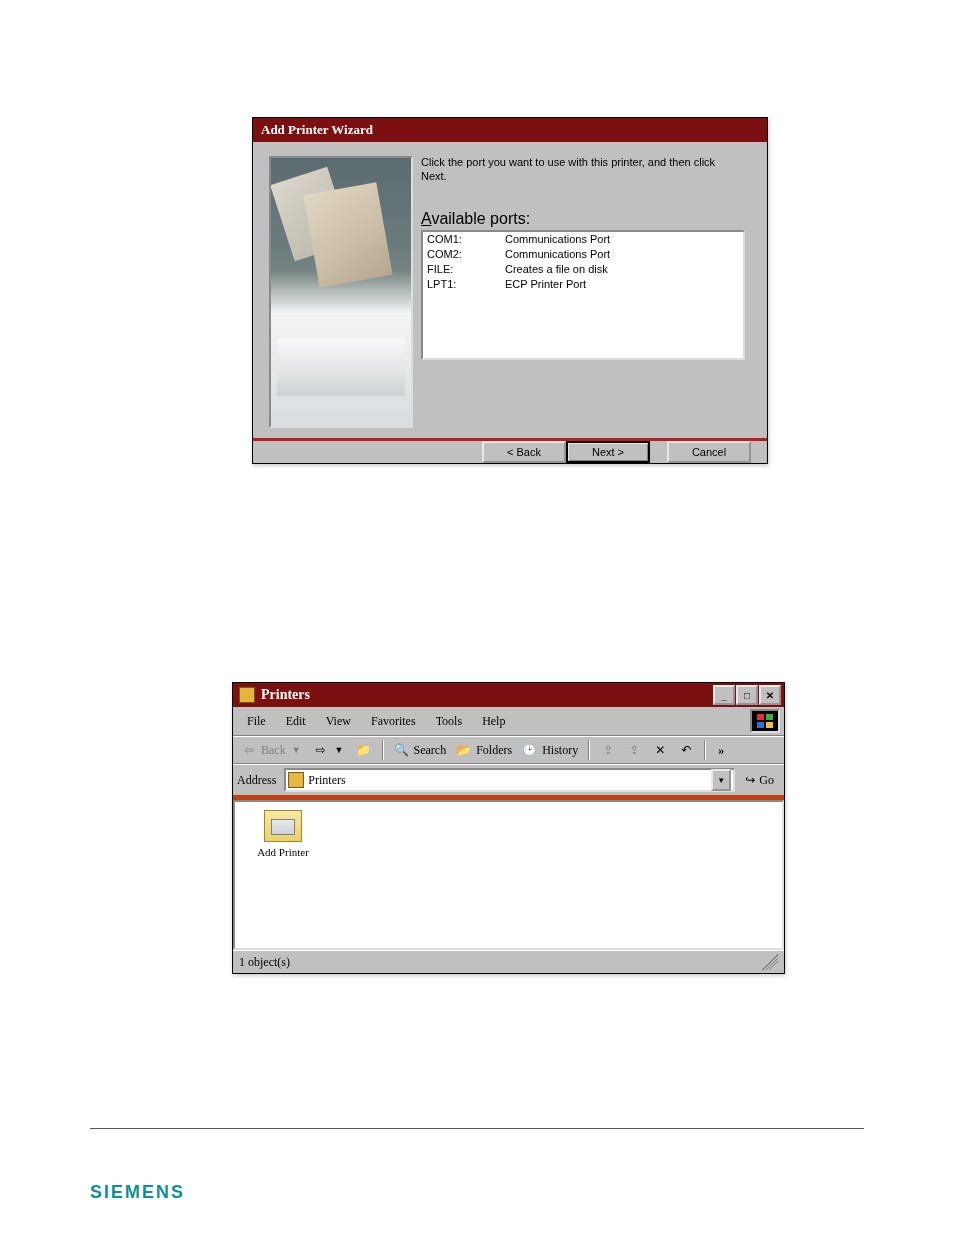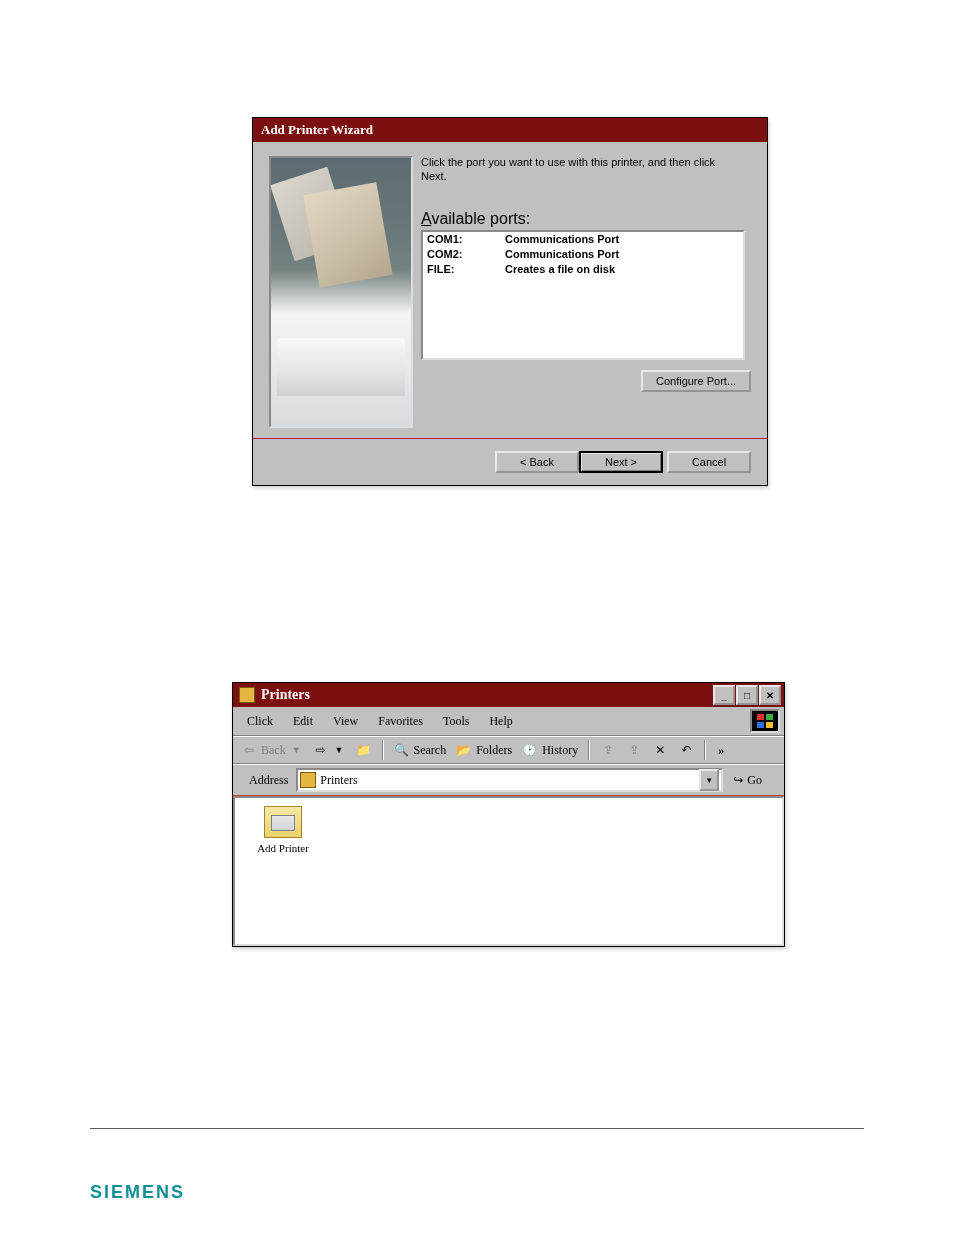--- a/index.html
+++ b/index.html
@@ -71,41 +71,40 @@
   .wizard-right { flex:1; }
   .instr { font-size: 11px; line-height: 1.25; margin: 0 0 26px 0; max-width: 320px; }
   .avail-label { font-size: 16px; margin-bottom: 2px; }
   .avail-label u { text-decoration: underline; }
   .ports-list {
     width: 320px; height: 126px;
     background: #ffffff;
     border: 2px inset #ddd;
     overflow: hidden;
     font-size: 11px;
-    font-weight: bold;
   }
   .port-row { display:flex; padding: 0 4px; line-height: 15px; white-space: nowrap; }
   .port-row .c1 { width: 78px; }
   .port-row.sel { background:#7c0f0f; color:#fff; }
   .cfgport-row { margin-top: 10px; display:flex; justify-content:flex-end; }
   .winbtn {
     background:#c0c0c0;
     border: 2px outset #e8e8e8;
     font-size: 11px;
     height: 22px;
     cursor: pointer;
     padding: 0 0;
   }
   .winbtn.primary { border: 2px solid #000; box-shadow: inset 1px 1px 0 #e8e8e8, inset -1px -1px 0 #808080; }
   .wizard-buttons {
-    border-top: 1px solid #b91c1c;
-    padding: 12px 16px;
+    border-top: 3px solid #b91c1c;
+    padding: 0 16px;
     display: flex;
     justify-content: flex-end;
-    gap: 4px;
+    gap: 17px;
   }
   .wizard-buttons .winbtn { width: 84px; }
   .wizard-buttons .grp { display:flex; gap:0; }
   .wizard-buttons .grp .winbtn:first-child { margin-right: 0; }
   .cfgport-btn { width: 110px; }
 
   
   .printerswin {
     position: absolute;
     left: 232px; top: 682px;
@@ -164,23 +163,23 @@
   .toolbar .sep { width:0; border-left:1px solid #808080; border-right:1px solid #fff; height:20px; margin:0 4px; }
   .toolbar .tbtn { display:inline-flex; align-items:center; gap:4px; padding:2px 4px; color:#000; }
   .toolbar .tbtn.dis { color:#808080; }
   .toolbar .dropdown-arrow { font-size:9px; padding:0 2px; }
   .toolbar .glyph {
     width:16px; height:16px; display:inline-flex; align-items:center; justify-content:center;
   }
   .toolbar .chev { display:inline-flex; align-items:center; justify-content:center; width:18px; font-weight:bold; }
   .addressbar {
     background:#c0c0c0;
-    border-top:1px solid #fff; border-bottom:1px solid #c2410c;
+    border-top:1px solid #fff; border-bottom:5px solid #c2410c;
     display:flex; align-items:center;
-    padding:3px 16px;
+    padding:3px 4px;
     gap:4px;
     font-family:"Times New Roman", serif; font-size:12px;
   }
   .addressbar .lbl { padding-right:4px; }
   .addressbar .addr-combo {
     flex:1;
     display:flex; align-items:center;
     background:#fff;
     border:2px inset #ddd;
     height:20px;
@@ -268,23 +267,24 @@
             <span>Communications Port</span>
           </div>
           <div class="port-row">
             <span class="c1">COM2:</span>
             <span>Communications Port</span>
           </div>
           <div class="port-row">
             <span class="c1">FILE:</span>
             <span>Creates a file on disk</span>
           </div>
-        </div>
-        <div class="cfgport-row">
-          <button class="winbtn cfgport-btn">Configure Port...</button>
+          <div class="port-row">
+            <span class="c1">LPT1:</span>
+            <span>ECP Printer Port</span>
+          </div>
         </div>
       </div>
     </div>
     <div class="wizard-buttons">
       <div class="grp">
         <button class="winbtn">&lt; Back</button>
         <button class="winbtn primary">Next &gt;</button>
       </div>
       <button class="winbtn">Cancel</button>
     </div>
@@ -297,21 +297,21 @@
         <span>Printers</span>
       </div>
       <div class="winctrls">
         <span class="winctrl-btn">_</span>
         <span class="winctrl-btn">□</span>
         <span class="winctrl-btn">✕</span>
       </div>
     </div>
 
     <div class="menubar">
-      <span class="mitem">Click</span>
+      <span class="mitem">File</span>
       <span class="mitem">Edit</span>
       <span class="mitem">View</span>
       <span class="mitem">Favorites</span>
       <span class="mitem">Tools</span>
       <span class="mitem">Help</span>
       <span class="spacer"></span>
       <span class="logo-win">
         <span class="winflag">
             <span class="wf1"></span>
             <span class="wf2"></span>
@@ -377,18 +377,22 @@
       </span>
     </div>
 
     <div class="pw-content">
       <div class="pw-item">
         <div class="ic"></div>
         <div>Add Printer</div>
       </div>
     </div>
 
+    <div class="statusbar">
+      <span>1 object(s)</span>
+      <span class="grip"></span>
+    </div>
   </div>
 
   <div class="footer-line"></div>
   <div class="siemens-logo">SIEMENS</div>
 
 </div>
 
 </body></html>

